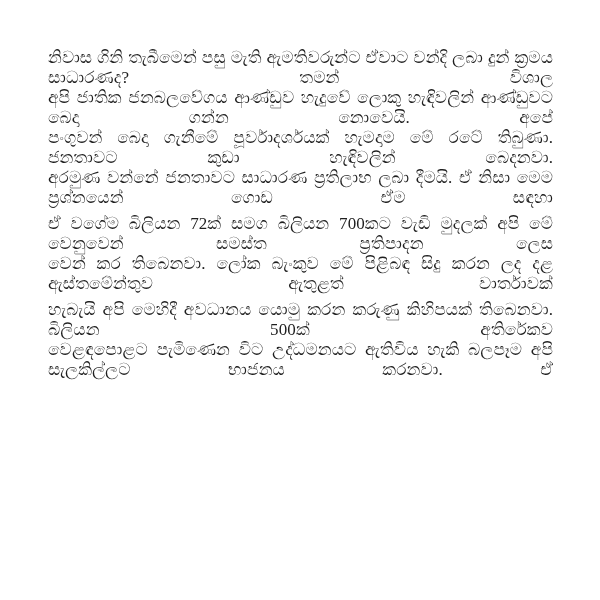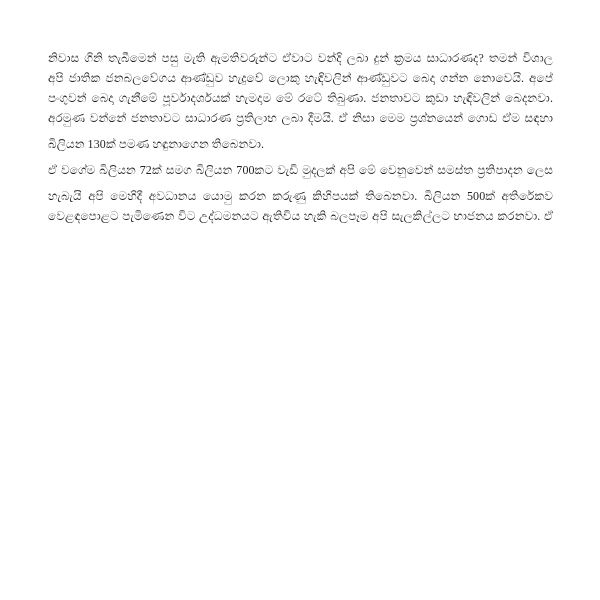--- a/index.html
+++ b/index.html
@@ -17,21 +17,21 @@
     width: 600px;
     height: 600px;
     padding: 48px 47px 0 48px;
     background: #ffffff;
     font-family: "Liberation Serif", "DejaVu Serif", serif;
   }
   .paragraph {
     margin: 0 0 6px 0;
   }
   .text-line {
-    font-size: 12px;
+    font-size: 17px;
     line-height: 20px;
     color: #1f1f1f;
     text-align: justify;
     text-align-last: justify;
     -moz-text-align-last: justify;
     letter-spacing: 0.1px;
   }
   .text-line.final {
     text-align-last: left;
     -moz-text-align-last: left;
@@ -41,22 +41,22 @@
 <body>
 
 <div class="page">
     <div class="paragraph">
       <div class="text-line">නිවාස ගිනි තැබීමෙන් පසු මැති ඇමතිවරුන්ට ඒවාට වන්දි ලබා දුන් ක්‍රමය සාධාරණද? තමන් විශාල</div>
       <div class="text-line">අපි ජාතික ජනබලවේගය ආණ්ඩුව හැදුවේ ලොකු හැඳිවලින් ආණ්ඩුවට බෙදා ගන්න නොවෙයි. අපේ</div>
       <div class="text-line">පංගුවන් බෙදා ගැනීමේ පූර්වාදර්ශයක් හැමදාම මේ රටේ තිබුණා. ජනතාවට කුඩා හැඳිවලින් බෙදනවා.</div>
       <div class="text-line">අරමුණ වන්නේ ජනතාවට සාධාරණ ප්‍රතිලාභ ලබා දීමයි.  ඒ නිසා මෙම ප්‍රශ්නයෙන් ගොඩ ඒම සඳහා</div>
     </div>
     <div class="paragraph">
-      <div class="text-line final">බිලියන 130ක් පමණ හඳුනාගෙන තිබෙනවා.</div>
     </div>
     <div class="paragraph">
       <div class="text-line">ඒ වගේම බිලියන 72ක් සමග බිලියන 700කට වැඩි මුදලක් අපි මේ වෙනුවෙන් සමස්ත ප්‍රතිපාදන ලෙස</div>
+      <div class="text-line">වෙන් කර තිබෙනවා.  ලෝක බැංකුව මේ පිළිබඳ සිදු කරන ලද දළ ඇස්තමේන්තුව ඇතුළත් වාර්තාවක්</div>
     </div>
     <div class="paragraph">
       <div class="text-line">හැබැයි අපි මෙහිදී අවධානය යොමු කරන කරුණු කිහිපයක් තිබෙනවා. බිලියන 500ක් අතිරේකව</div>
       <div class="text-line">වෙළඳපොළට පැමිණෙන විට උද්ධමනයට ඇතිවිය හැකි බලපෑම අපි සැලකිල්ලට භාජනය කරනවා. ඒ</div>
     </div>
   </div>
 
 </body></html>

